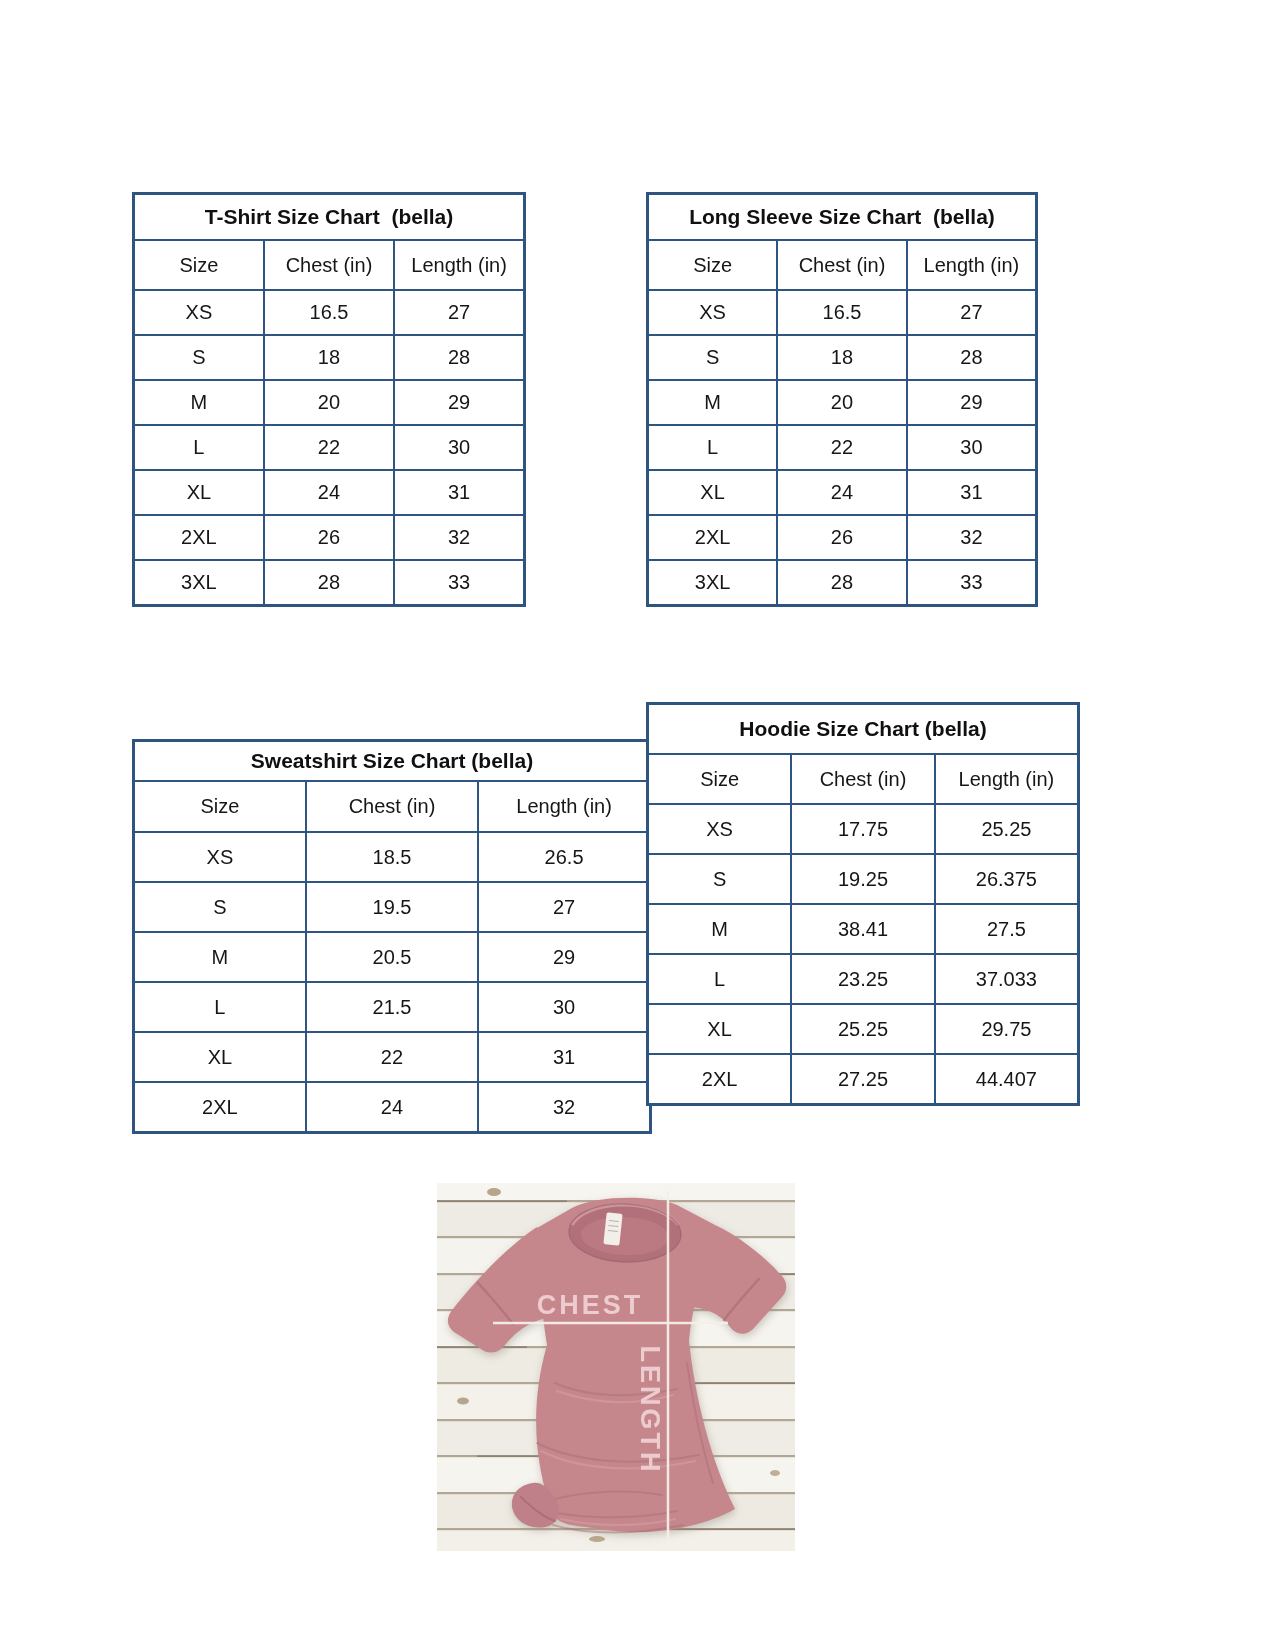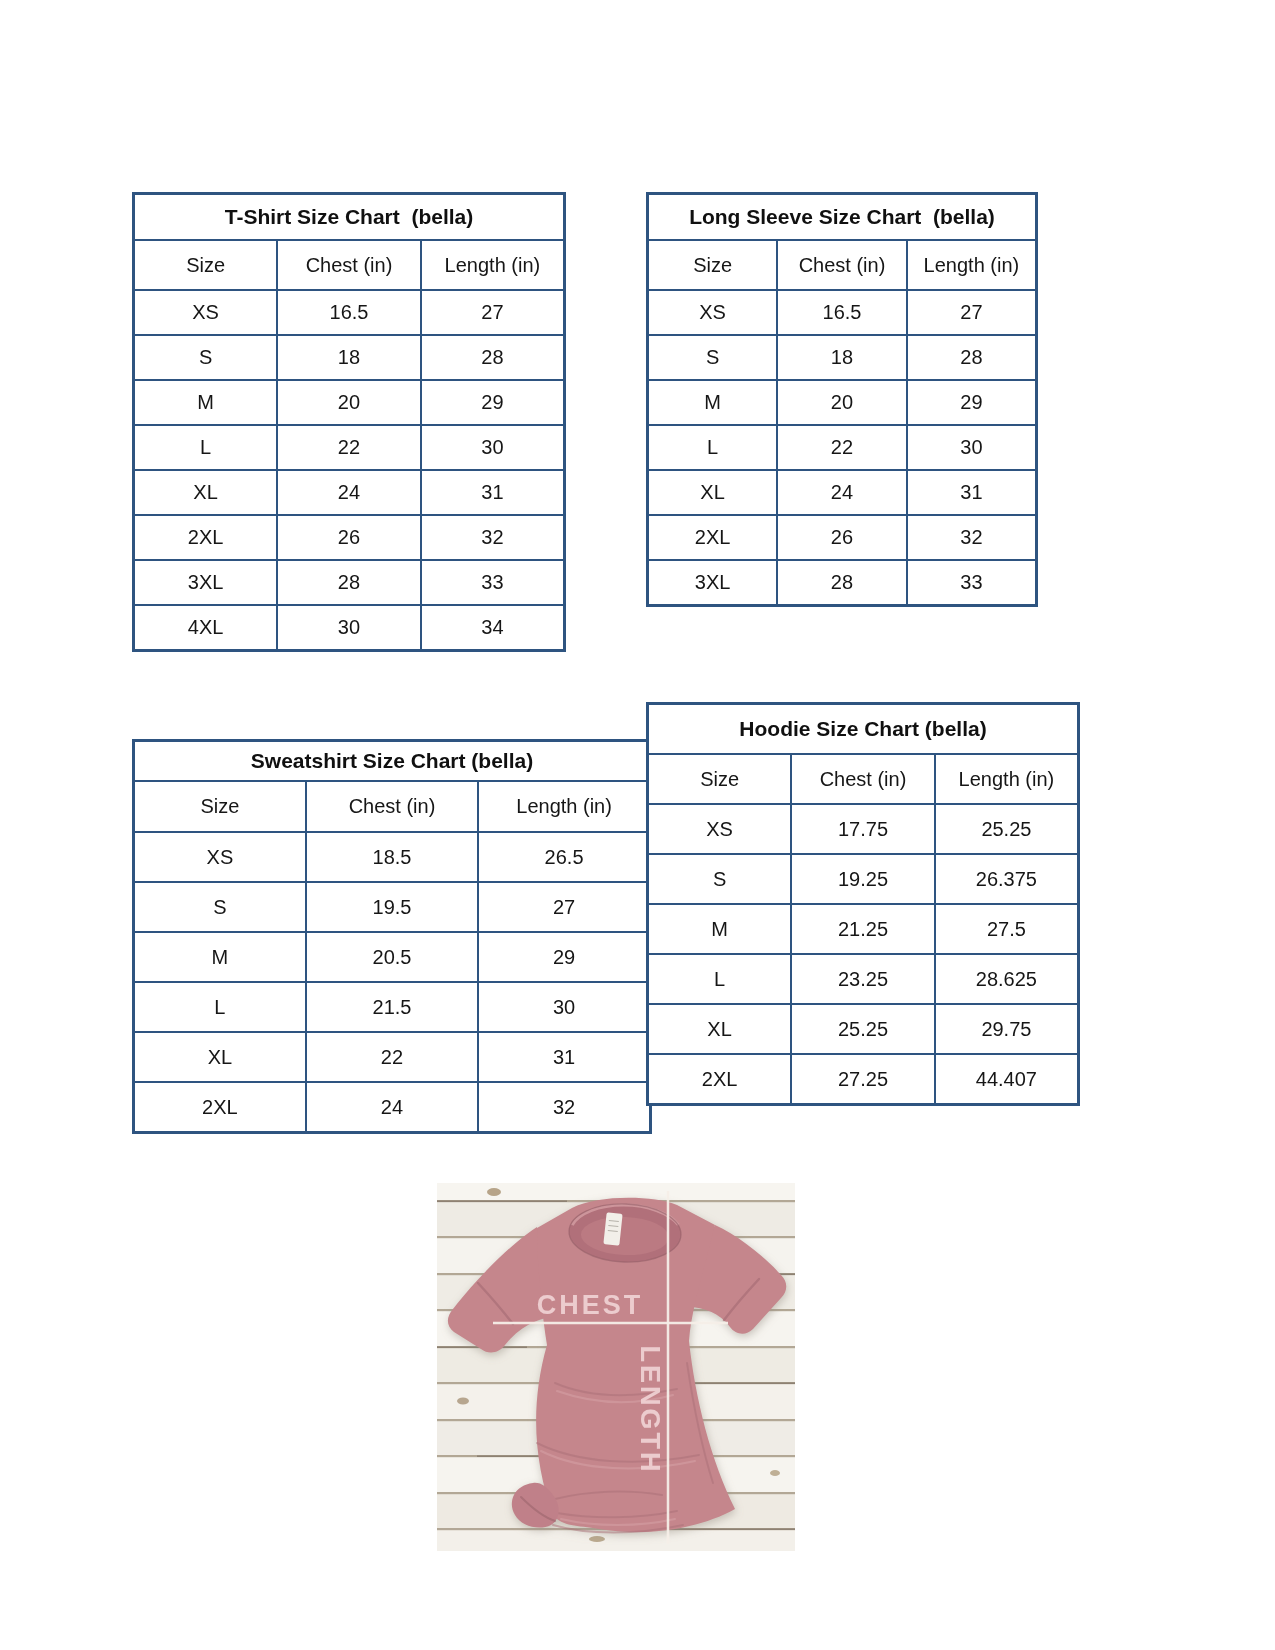--- a/index.html
+++ b/index.html
@@ -9,21 +9,21 @@
     overflow:hidden;
   }
   .size-table{position:absolute;}
   .size-table table{border-collapse:collapse;table-layout:fixed;width:100%;background:#fff;border:3px solid #2e5480;}
   .size-table th,.size-table td{
     border:2px solid #2e5480;text-align:center;vertical-align:middle;
     font-weight:normal;font-size:20px;color:#161616;background:#fff;padding:0 4px;
   }
   .size-table .title{font-weight:bold;font-size:21px;white-space:pre-wrap;color:#101010;}
   
-  .t1{left:132px;top:192px;width:434px;}
+  .t1{left:132px;top:192px;width:394px;}
   .t2{left:646px;top:192px;width:392px;}
   .t3{left:132px;top:739px;width:520px;}
   .t4{left:646px;top:702px;width:434px;}
   .t1 .title-row th,.t2 .title-row th{height:44px;}
   .t1 .head-row th,.t2 .head-row th{height:48px;}
   .t1 .data-row td,.t2 .data-row td{height:43px;}
   .t3 .title-row th{height:38px;}
   .t3 .head-row th{height:49px;}
   .t3 .data-row td{height:48px;}
   .t4 .title-row th{height:48px;}
@@ -78,25 +78,20 @@
           <tr class="data-row">
             <td>2XL</td>
             <td>26</td>
             <td>32</td>
           </tr>
           <tr class="data-row">
             <td>3XL</td>
             <td>28</td>
             <td>33</td>
           </tr>
-          <tr class="data-row">
-            <td>4XL</td>
-            <td>30</td>
-            <td>34</td>
-          </tr>
         </tbody>
     </table>
   </section>
 
   <section class="size-table t2">
     <table>
       <thead>
         <tr class="title-row">
           <th colspan="3" class="title">Long Sleeve Size Chart  (bella)</th>
         </tr>
@@ -211,27 +206,27 @@
             <td>17.75</td>
             <td>25.25</td>
           </tr>
           <tr class="data-row">
             <td>S</td>
             <td>19.25</td>
             <td>26.375</td>
           </tr>
           <tr class="data-row">
             <td>M</td>
-            <td>21.25</td>
+            <td>38.41</td>
             <td>27.5</td>
           </tr>
           <tr class="data-row">
             <td>L</td>
             <td>23.25</td>
-            <td>28.625</td>
+            <td>37.033</td>
           </tr>
           <tr class="data-row">
             <td>XL</td>
             <td>25.25</td>
             <td>29.75</td>
           </tr>
           <tr class="data-row">
             <td>2XL</td>
             <td>27.25</td>
             <td>44.407</td>

